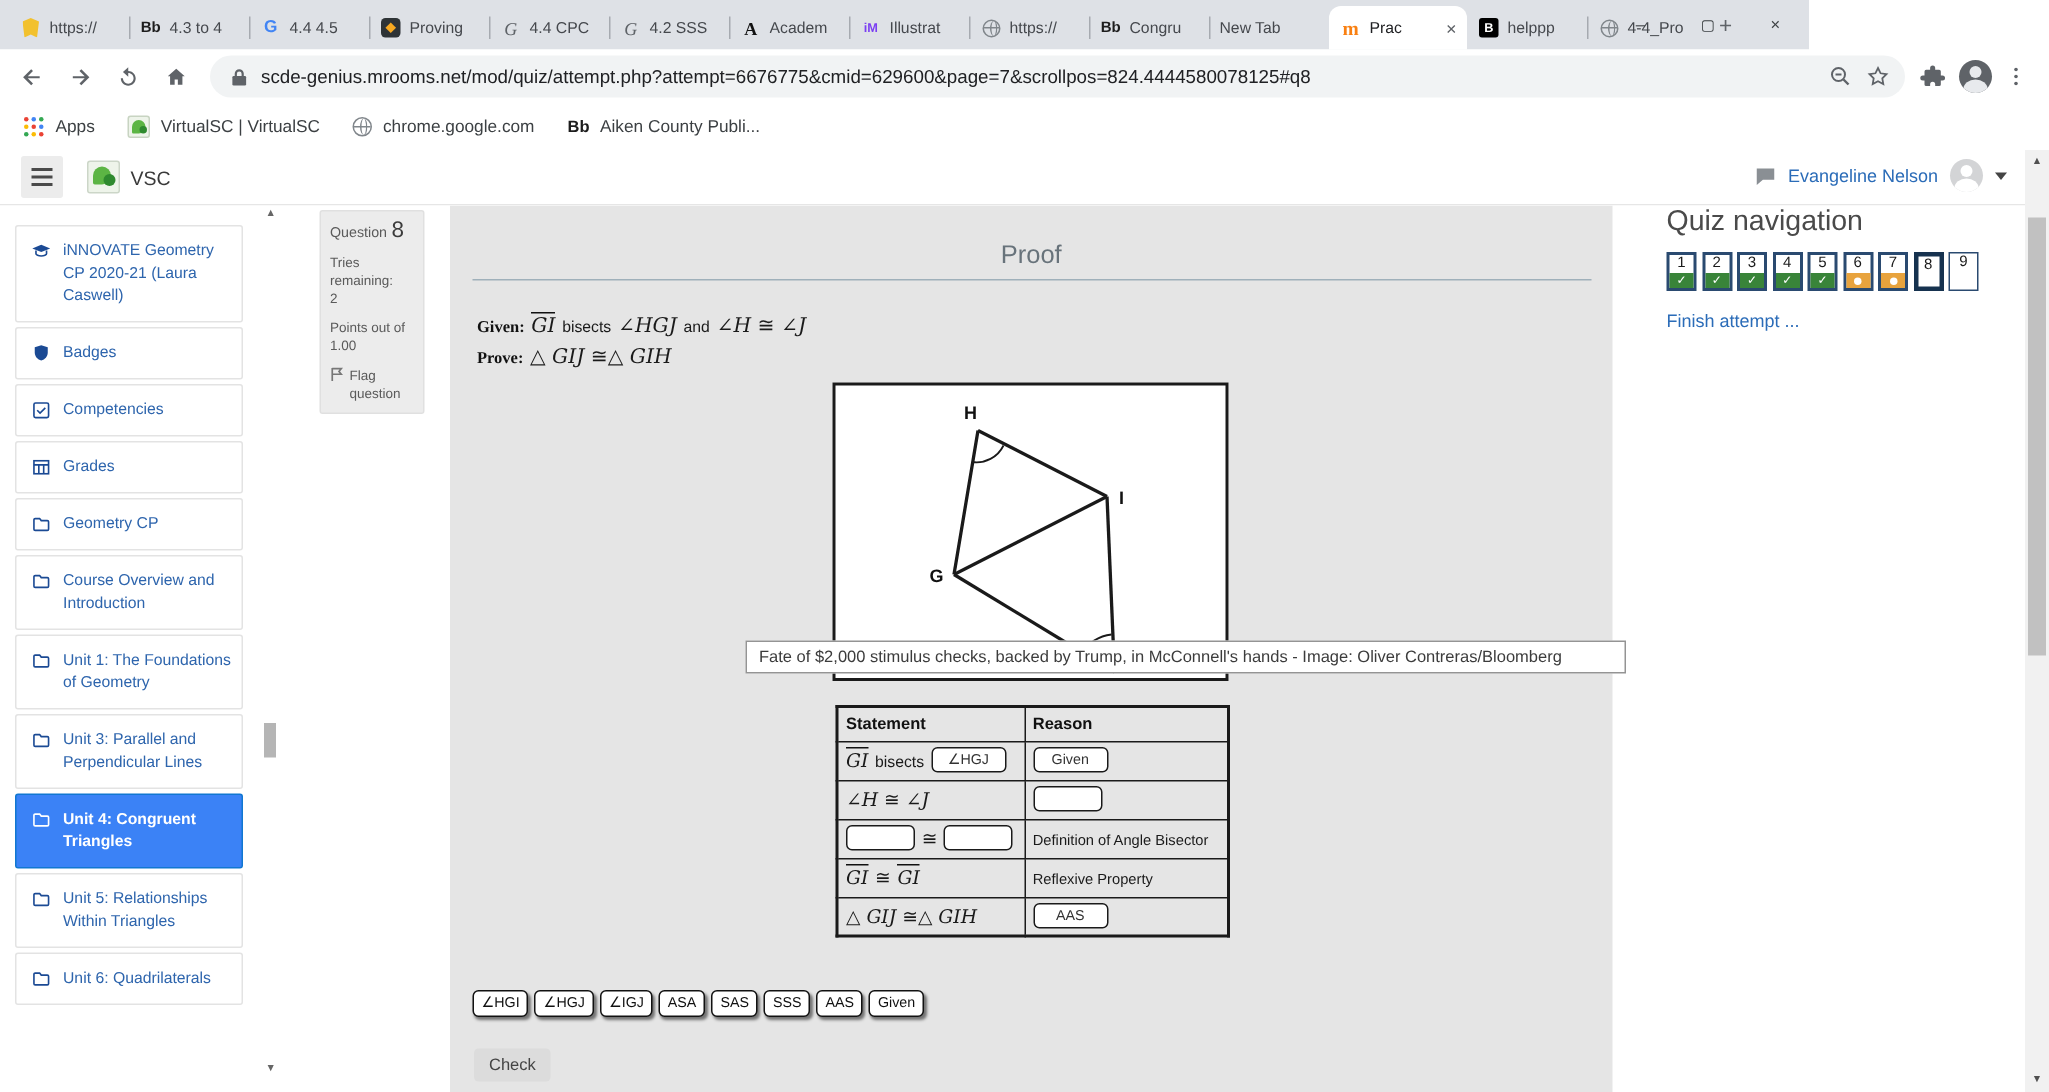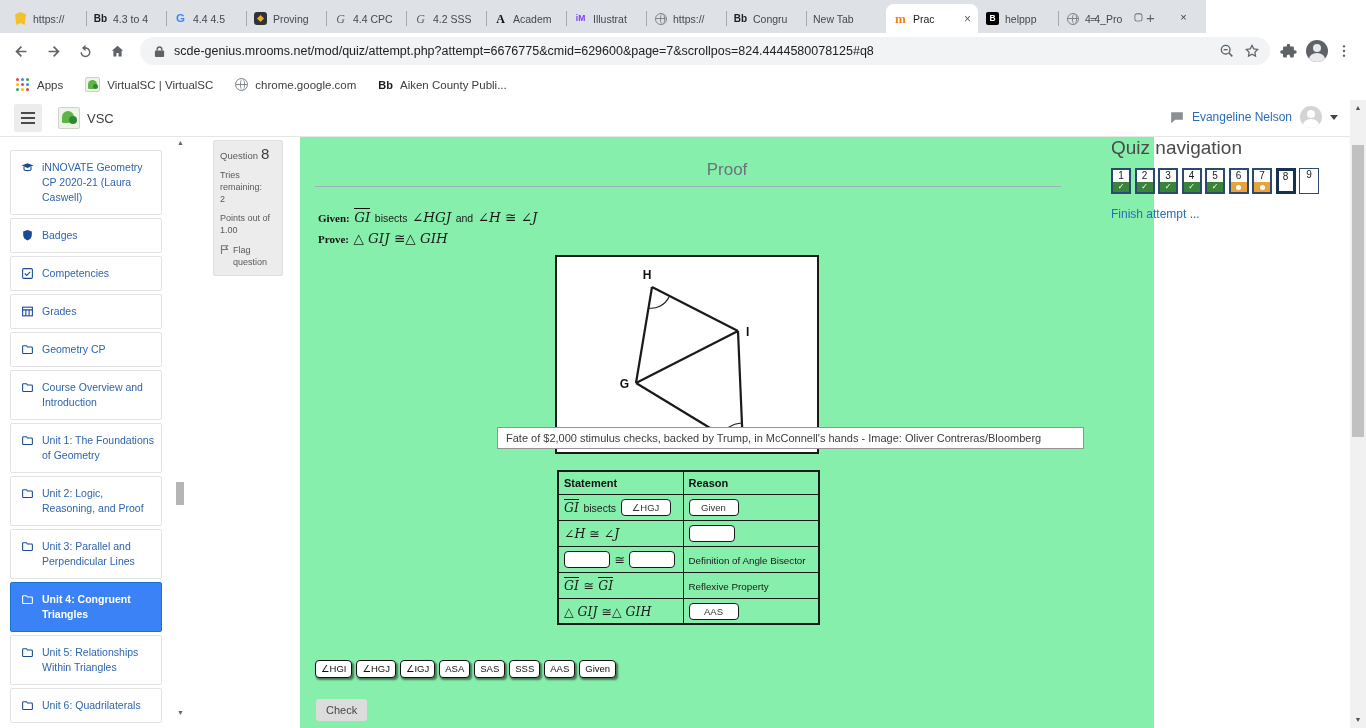--- a/index.html
+++ b/index.html
@@ -125,21 +125,21 @@
   
   .qinfo { position:absolute; left:213px; top:3px; width:70px; background:#ececec; border:1px solid #e0e0e0;
     border-radius:2px; padding:7px 6px; font-size:9px; color:#5a5a5a; line-height:12px; }
   .qinfo .qlabel { font-size:9.5px; }
   .qinfo .qnumber { font-size:15px; color:#3c3c3c; margin-left:3px; }
   .qinfo .qrow { margin-top:7px; }
   .qinfo .flagrow { margin-top:8px; display:flex; gap:4px; align-items:flex-start; color:#5a5a5a; }
   .qinfo .flagrow svg { width:9px; height:11px; flex-shrink:0; stroke:#777; fill:none; stroke-width:1.5; }
 
   
-  .qpanel { position:absolute; left:300px; top:0; width:854px; height:591px; background:#86efac; }
+  .qpanel { position:absolute; left:300px; top:0; width:775px; height:591px; background:#e5e5e5; }
   .qtitle { position:absolute; top:23px; left:0; width:100%; text-align:center; font-size:17px; color:#68737b; }
   .qhr { position:absolute; top:49px; left:15px; width:746px; border-top:1px solid #9fb0ba; }
   .math { font-family:"DejaVu Serif","DejaVu Sans",serif; font-style:italic; font-size:13.5px; color:#1a1a1a; }
   .ovl { display:inline-block; border-top:1.4px solid #111; line-height:1.05; padding-top:1px; }
   .plain-small { font-size:10.5px; color:#1a1a1a; }
   .given-line { position:absolute; top:71px; left:18px; }
   .prove-line { position:absolute; top:92px; left:18px; }
   .gp-label { font-weight:bold; font-size:11px; color:#111;font-family:Liberation Serif, serif; }
 
   
@@ -430,28 +430,20 @@
         </span>
         <span>Course Overview and Introduction</span>
       </div>
       <div class="side-card">
         <span class="sicon">
           <svg viewBox="0 0 24 24">
               <path d="M3 6.5A1.5 1.5 0 0 1 4.5 5H10l2 2.5h7.5A1.5 1.5 0 0 1 21 9v9a1.5 1.5 0 0 1-1.5 1.5h-15A1.5 1.5 0 0 1 3 18z"></path>
             </svg>
         </span>
         <span>Unit 1: The Foundations of Geometry</span>
-      </div>
-      <div class="side-card">
-        <span class="sicon">
-          <svg viewBox="0 0 24 24">
-              <path d="M3 6.5A1.5 1.5 0 0 1 4.5 5H10l2 2.5h7.5A1.5 1.5 0 0 1 21 9v9a1.5 1.5 0 0 1-1.5 1.5h-15A1.5 1.5 0 0 1 3 18z"></path>
-            </svg>
-        </span>
-        <span>Unit 2: Logic, Reasoning, and Proof</span>
       </div>
       <div class="side-card">
         <span class="sicon">
           <svg viewBox="0 0 24 24">
               <path d="M3 6.5A1.5 1.5 0 0 1 4.5 5H10l2 2.5h7.5A1.5 1.5 0 0 1 21 9v9a1.5 1.5 0 0 1-1.5 1.5h-15A1.5 1.5 0 0 1 3 18z"></path>
             </svg>
         </span>
         <span>Unit 3: Parallel and Perpendicular Lines</span>
       </div>
       <div class="side-card active">

